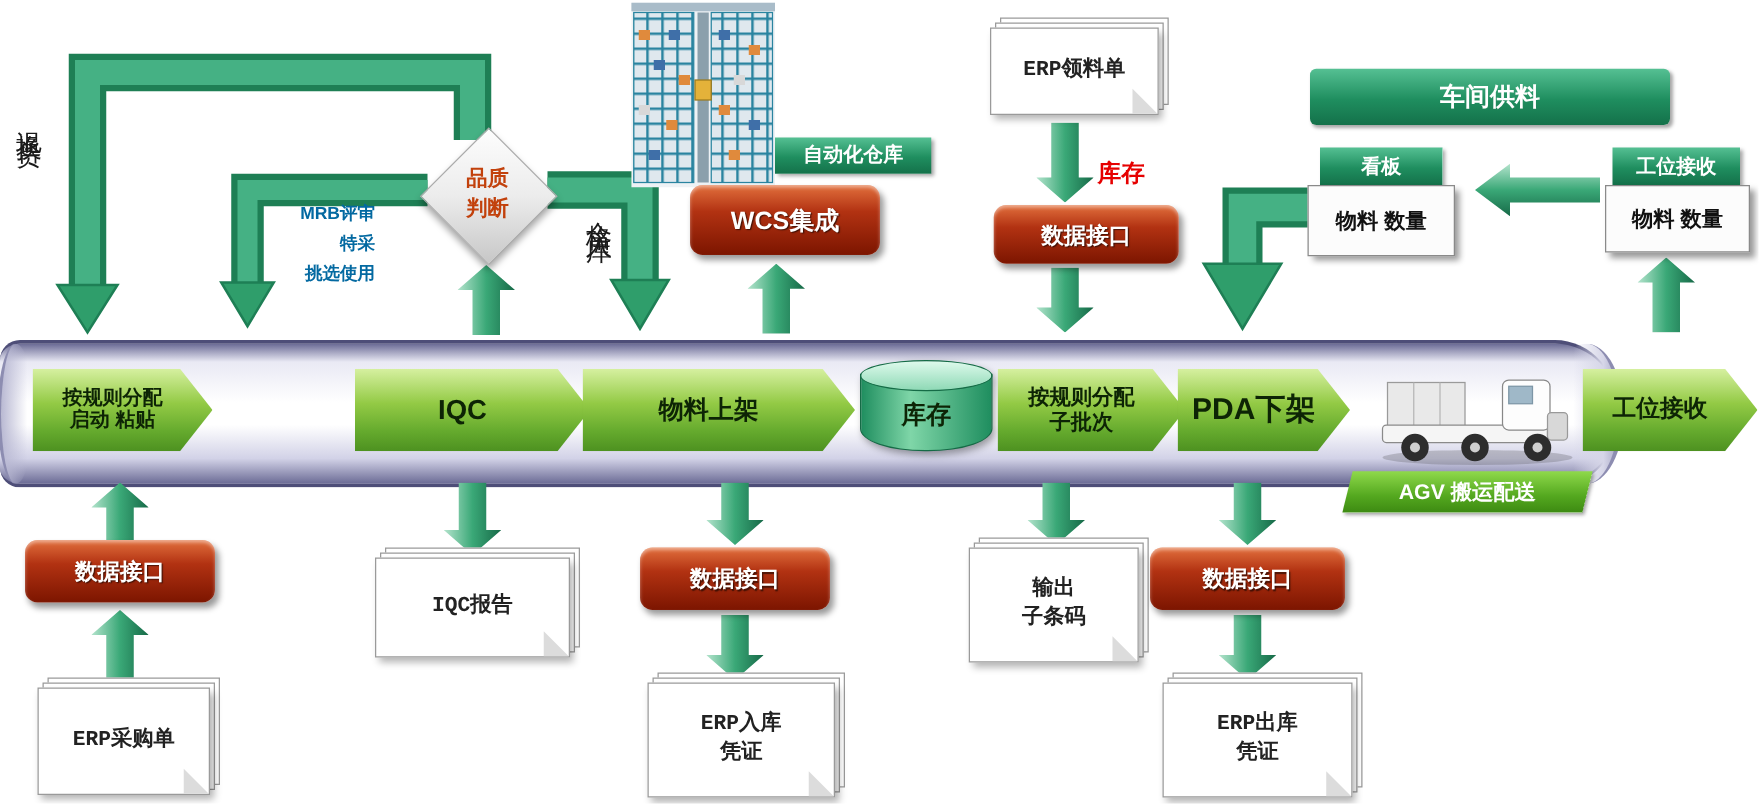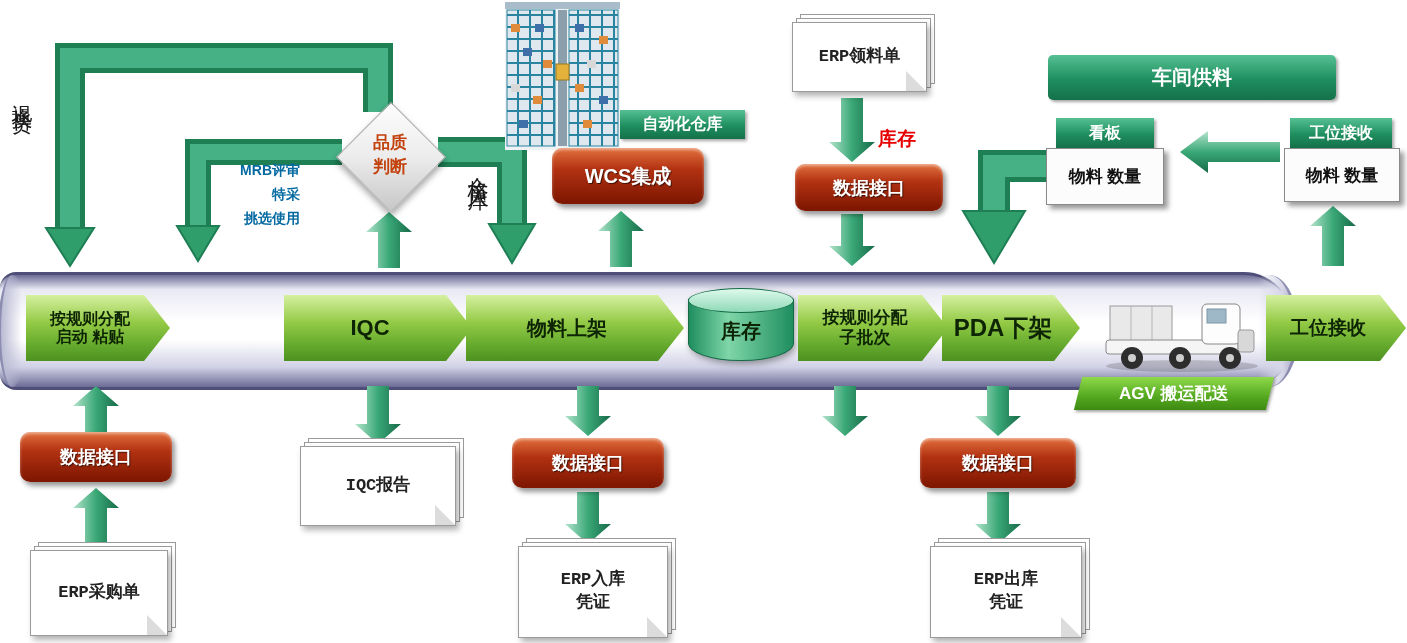--- a/index.html
+++ b/index.html
@@ -280,20 +280,27 @@
   <div class="garr a-down" style="left:565px;top:492px;height:52px"></div>
   <div class="stack" style="left:518px;top:546px;width:150px;height:92px">
     <div class="sheet">
       <span>ERP入库</span>
       <span>凭证</span>
       <i class="fold"></i>
     </div>
   </div>
 
   <div class="garr a-down" style="left:822px;top:386px;height:50px"></div>
+  <div class="stack" style="left:775px;top:438px;width:136px;height:92px">
+    <div class="sheet">
+      <span>输出</span>
+      <span>子条码</span>
+      <i class="fold"></i>
+    </div>
+  </div>
 
   <div class="garr a-down" style="left:975px;top:386px;height:50px"></div>
   <div class="redbox" style="left:920px;top:438px;width:156px;height:50px;font-size:18px">
     <span>数据接口</span>
   </div>
   <div class="garr a-down" style="left:975px;top:492px;height:52px"></div>
   <div class="stack" style="left:930px;top:546px;width:152px;height:92px">
     <div class="sheet">
       <span>ERP出库</span>
       <span>凭证</span>

